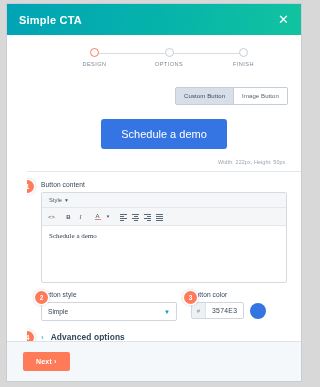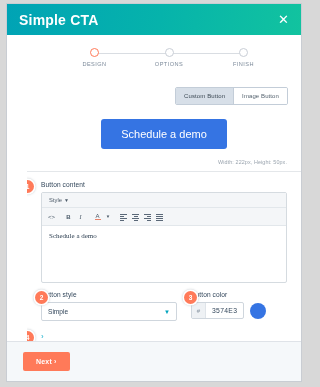--- a/index.html
+++ b/index.html
@@ -35,21 +35,21 @@
     height: 31px;
     flex: 0 0 31px;
     background: linear-gradient(100deg, #00a3b5 0%, #06b3ab 52%, #12c39f 100%);
     display: flex;
     align-items: center;
     padding: 0 9px 0 12px;
     box-sizing: border-box;
   }
   .hdr-title {
     color: #ffffff;
-    font-size: 14px;
+    font-size: 11px;
     font-weight: bold;
     letter-spacing: .2px;
     flex: 1 1 auto;
   }
   .hdr-close {
     color: #ffffff;
     font-size: 13px;
     line-height: 1;
     cursor: pointer;
     padding: 2px 3px;
@@ -480,20 +480,21 @@
             <div class="val">3574E3</div>
           </div>
           <div class="swatch" style="background: rgb(53, 116, 227);"></div>
         </div>
       </div>
     </div>
 
     <div class="adv sec">
       <div class="badge">4</div>
       <span class="chev">›</span>
+      <span class="adv-lbl">Advanced options</span>
     </div>
 
   </div>
 
   <div class="footer">
     <div class="next-btn">Next ›</div>
   </div>
 
 </div>
 

